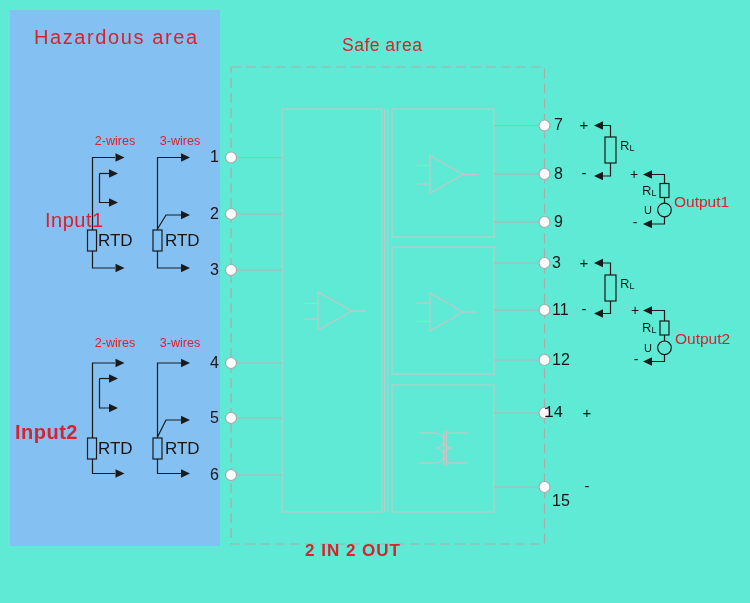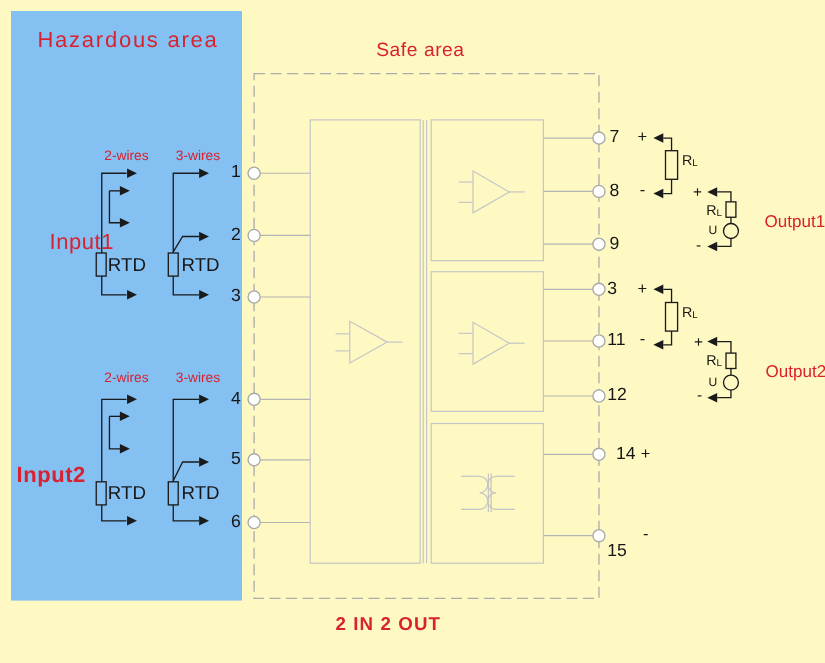--- a/index.html
+++ b/index.html
@@ -1,31 +1,31 @@
 <!DOCTYPE html>
 <html><head>
 <meta charset="utf-8">
 <style>
   html,body{margin:0;padding:0;background:#ffffff;}
-  #canvas{position:relative;width:750px;height:603px;background:#fef9c3;overflow:hidden;
+  #canvas{position:relative;width:750px;height:603px;background:#5eead4;overflow:hidden;
           font-family:"Liberation Sans",sans-serif;}
   #hazard-bg{position:absolute;left:10px;top:10px;width:210px;height:536px;background:#85c0f2;}
   svg{position:absolute;left:0;top:0;}
   .label{position:absolute;white-space:nowrap;color:#161616;line-height:1.15;}
   .red{color:#d9212f;}
   .title{font-size:20px;letter-spacing:1.6px;}
   .subtitle{font-size:17.5px;letter-spacing:.5px;}
   .inlabel{font-size:20px;letter-spacing:.5px;}
   .wmode{font-size:12.5px;width:50px;text-align:center;}
   .rtd{font-size:17px;}
   .numL{font-size:16px;width:24px;text-align:right;}
   .numR{font-size:16px;width:26px;text-align:left;}
   .sgn{font-size:15px;width:14px;text-align:center;}
   .sgn2{font-size:14px;width:12px;text-align:center;}
-  .outlbl{font-size:15.5px;margin-left:21px;}
+  .outlbl{font-size:15.5px;}
   .pwr{font-size:17px;}
   .foot{font-size:17px;font-weight:600;letter-spacing:1px;}
   .rl{font-size:13px;text-align:center;}
   .rl .sub{font-size:9px;vertical-align:-1px;}
   .ulbl{font-size:11px;}
 </style>
 </head>
 <body>
 
 <div id="canvas">
@@ -220,32 +220,32 @@
   <div class="label numR" style="left:554px;top:212.5px;">9</div>
   <div class="label red outlbl" style="left:674px;top:193px;">Output1</div>
 
   <div class="label numR" style="left:552px;top:253.5px;">3</div>
   <div class="label sgn" style="left:577px;top:253.5px;">+</div>
   <div class="label numR" style="left:552px;top:300.5px;">11</div>
   <div class="label sgn" style="left:577px;top:299.5px;">-</div>
   <div class="label numR" style="left:552px;top:350.5px;">12</div>
   <div class="label red outlbl" style="left:675px;top:330px;">Output2</div>
 
-  <div class="label numR" style="left:560px;top:403.5px;">14</div>
+  <div class="label numR" style="left:544px;top:403.5px;font-family:Liberation Mono, monospace;">14</div>
   <div class="label sgn" style="left:580px;top:403.5px;">+</div>
   <div class="label numR" style="left:552px;top:492px;">15</div>
   <div class="label sgn" style="left:580px;top:476.5px;">-</div>
 
   <div class="label rl" style="left:620px;top:139px;"><span>R</span><span class="sub">L</span></div>
   <div class="label rl" style="left:642px;top:184px;"><span>R</span><span class="sub">L</span></div>
   <div class="label rl" style="left:620px;top:277px;"><span>R</span><span class="sub">L</span></div>
   <div class="label rl" style="left:642px;top:321px;"><span>R</span><span class="sub">L</span></div>
 
   <div class="label sgn2" style="left:628px;top:165.5px;">+</div>
   <div class="label ulbl" style="left:644px;top:204px;">U</div>
   <div class="label sgn2" style="left:629px;top:213.5px;">-</div>
   <div class="label sgn2" style="left:629px;top:301.5px;">+</div>
   <div class="label ulbl" style="left:644px;top:342px;">U</div>
   <div class="label sgn2" style="left:630px;top:351px;">-</div>
 
-  <div class="label red foot" style="left:305px;top:558px;text-align:center;">2 IN 2 OUT</div>
+  <div class="label red foot" style="left:305px;top:541px;text-align:center;">2 IN 2 OUT</div>
 
 </div>
 
 </body></html>

